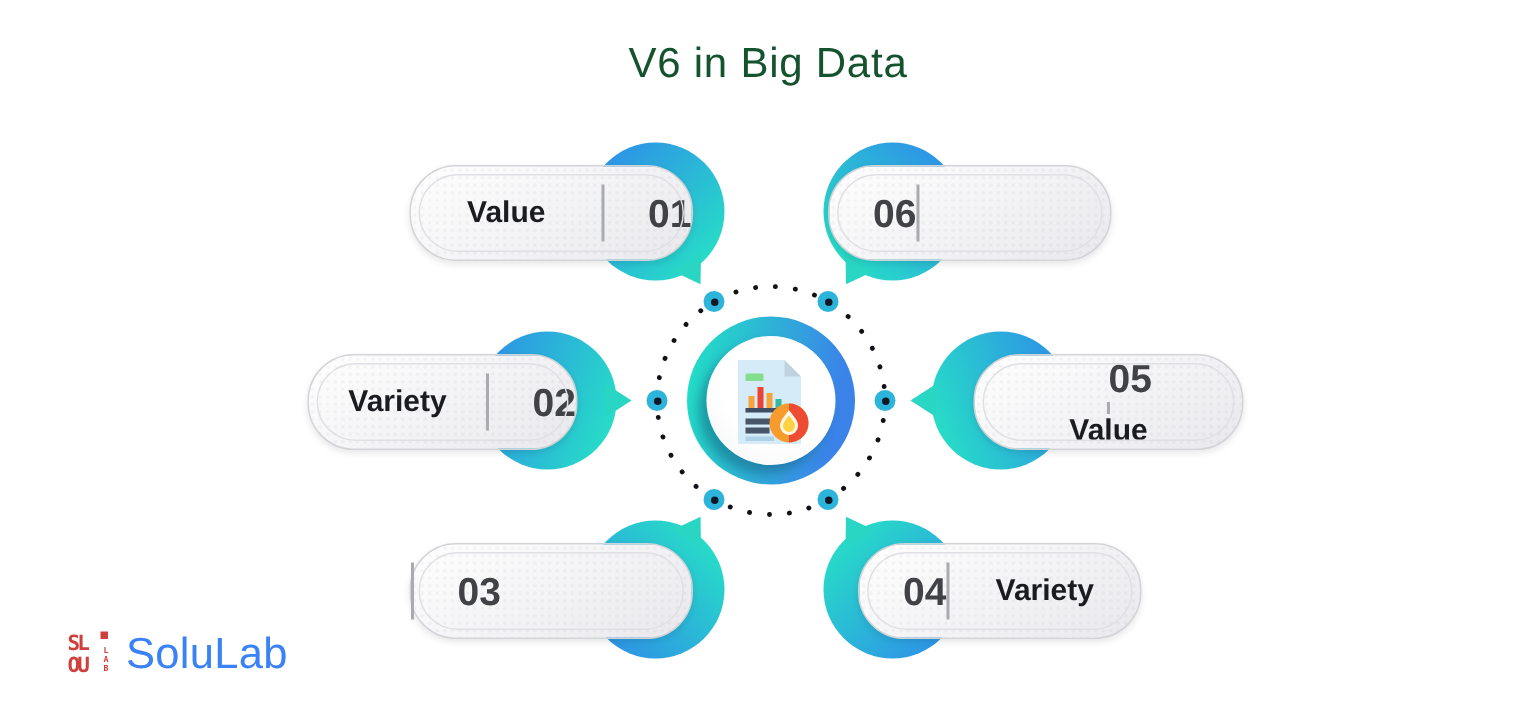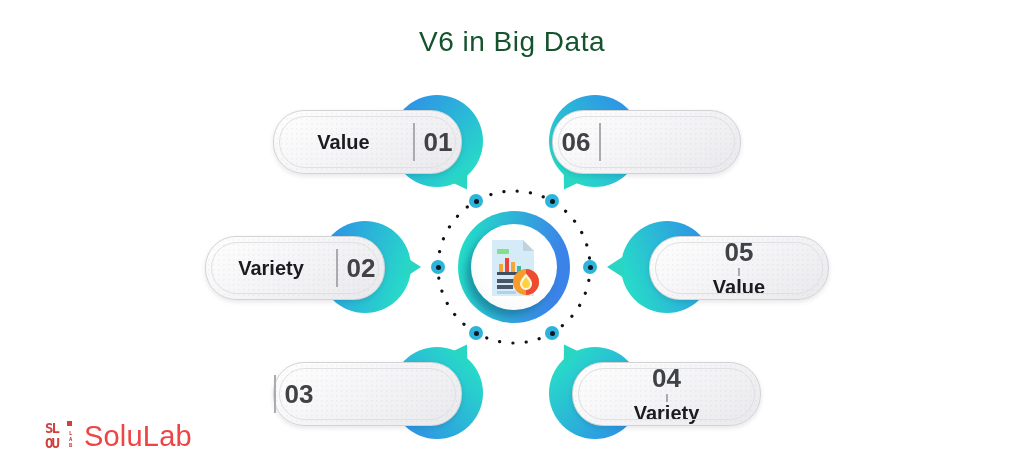--- a/index.html
+++ b/index.html
@@ -26,30 +26,30 @@
   .pill{position:absolute;height:62px;border-radius:31px;z-index:2;
         display:flex;align-items:center;
         background-image:radial-gradient(rgba(0,0,0,0.03) 1px,transparent 1px),
                          linear-gradient(150deg,#ffffff 0%,#f5f5f7 45%,#e9e9ed 100%);
         background-size:5px 5px,100% 100%;
         border:1px solid #d2d3d7;
         box-shadow:0 2px 5px rgba(0,0,0,0.10);}
   .pill::before{content:'';position:absolute;inset:5px;border:1px solid #dfe0e4;
         border-radius:26px;pointer-events:none;}
   .pill .label{flex:1;text-align:center;font-size:20px;font-weight:bold;color:#1b1c20;}
-  .pill .num{width:46px;text-align:center;font-size:26px;font-weight:bold;color:#414246;}
+  .pill .num{width:58px;text-align:right;font-size:26px;font-weight:bold;color:#414246;}
   .pill .divider{width:2px;height:38px;background:#aaabaf;}
 
   
   .b-volume{left:391px;top:95px;}      .p-volume{left:273px;top:110px;width:187px;}
   .b-variability{left:549px;top:95px;} .p-variability{left:552px;top:110px;width:187px;}
   .b-variety{left:319px;top:221px;}    .p-variety{left:205px;top:236px;width:178px;}
   .b-value{left:621px;top:221px;}      .p-value{left:649px;top:236px;width:178px;flex-direction:column;}
   .b-velocity{left:391px;top:347px;}   .p-velocity{left:273px;top:362px;width:187px;}
-  .b-veracity{left:549px;top:347px;}   .p-veracity{left:572px;top:362px;width:187px;flex-direction:column;}
+  .b-veracity{left:549px;top:347px;}   .p-veracity{left:572px;top:362px;width:187px;}
 
   .t-volume{left:458px;top:164px;transform:rotate(58deg);}
   .t-variability{left:573px;top:164px;transform:rotate(122deg);}
   .t-variety{left:404px;top:256px;transform:rotate(0deg);}
   .t-value{left:624px;top:256px;transform:rotate(180deg);}
   .t-velocity{left:458px;top:348px;transform:rotate(-58deg);}
   .t-veracity{left:573px;top:348px;transform:rotate(-122deg);}
 
   
   .dotted-circle{position:absolute;left:429px;top:182px;z-index:0;}
@@ -58,21 +58,21 @@
   .accent-dot::after{content:'';width:5px;height:5px;border-radius:50%;background:#0d1726;}
   .ring{position:absolute;left:458px;top:211px;width:112px;height:112px;border-radius:50%;
         background:linear-gradient(100deg,#22dfc6 5%,#3b82e9 85%);z-index:2;}
   .hub-inner{position:absolute;left:471px;top:224px;width:86px;height:86px;border-radius:50%;
         background:radial-gradient(circle at 60% 35%,#ffffff 55%,#f2f3f5 100%);
         box-shadow:-5px 6px 7px rgba(16,86,112,0.45);z-index:3;}
   .hub-icon{position:absolute;left:488px;top:238px;z-index:4;}
 
   
   .logo{position:absolute;left:45px;top:419px;display:flex;align-items:center;gap:8px;}
-  .logo-name{font-size:29px;font-weight:500;color:#ef4444;letter-spacing:.2px;}
+  .logo-name{font-size:29px;font-weight:500;color:#3b82f6;letter-spacing:.2px;}
 </style>
 </head>
 <body>
 
 <div class="stage">
 
   <h1 class="title">V6 in Big Data</h1>
 
   <svg class="dotted-circle" width="170" height="170">
     <circle cx="85" cy="85" r="76" fill="none" stroke="#101217" stroke-width="3.2" stroke-dasharray="0.1 13.26" stroke-linecap="round"></circle>

